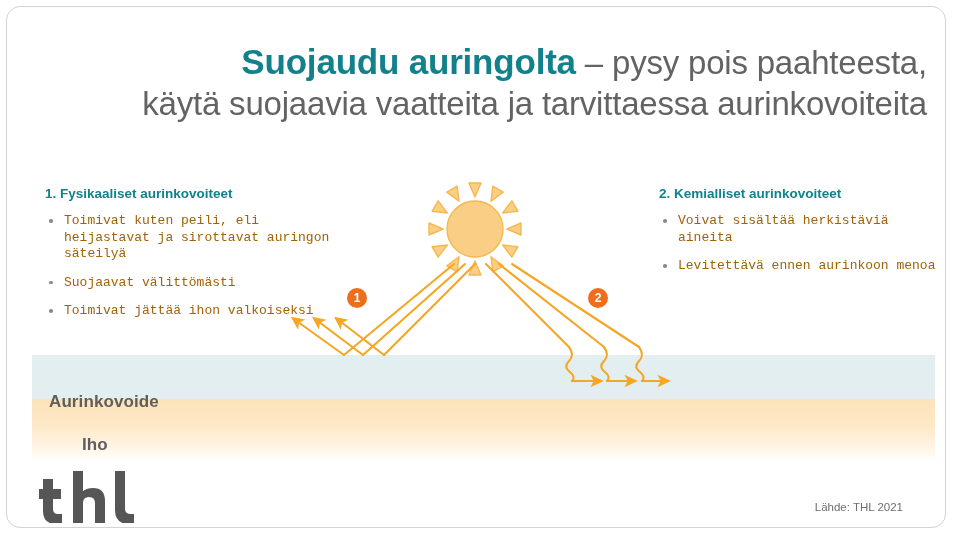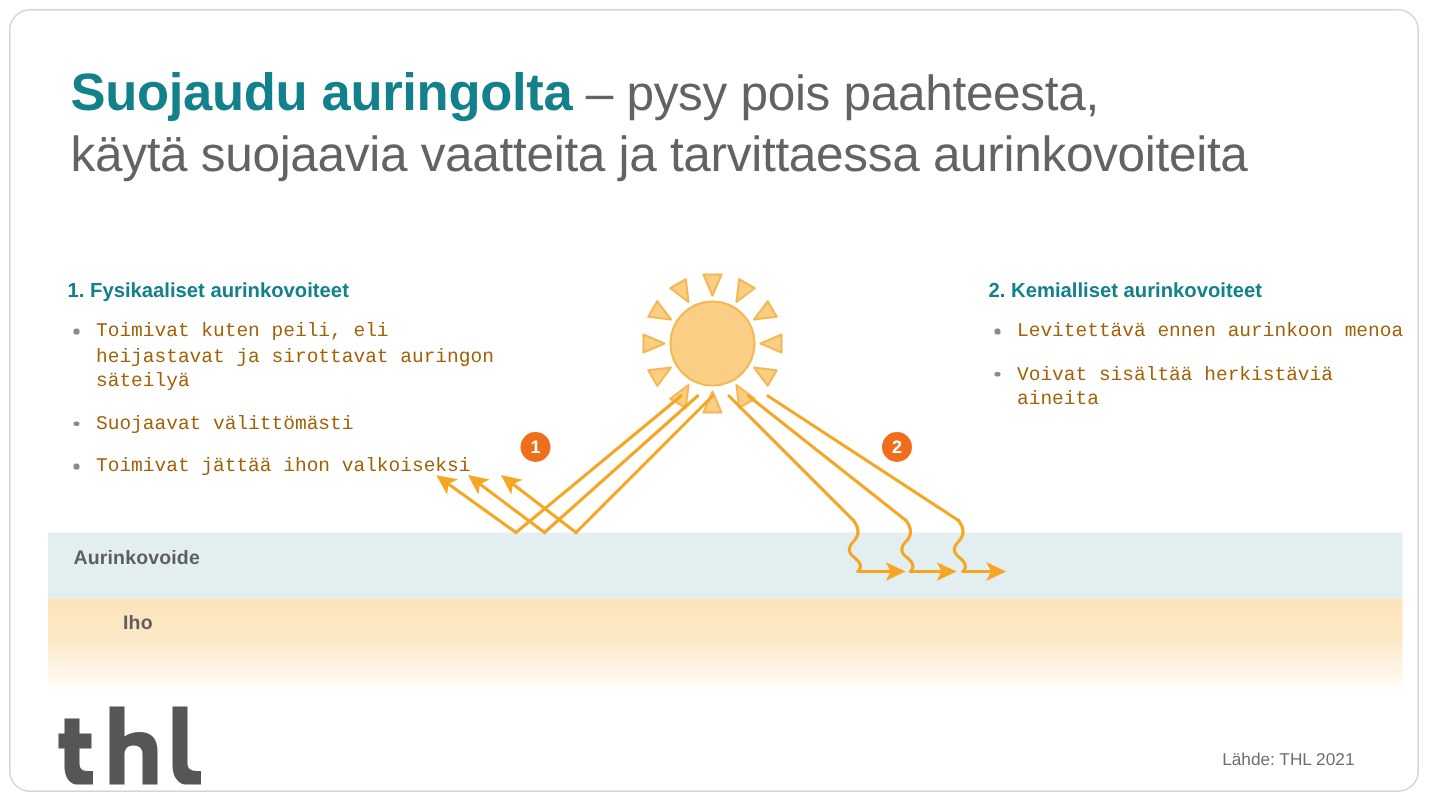--- a/index.html
+++ b/index.html
@@ -40,20 +40,21 @@
     border-radius: 13px;
     overflow: hidden;
   }
 
   
   .title-block {
     position: absolute;
     left: 40px;
     top: 34px;
     width: 880px;
+    text-align: right;
   }
   .title-line {
     font-size: 33px;
     line-height: 41px;
     color: #636363;
     font-weight: 400;
     letter-spacing: -0.2px;
     white-space: nowrap;
   }
   .title-strong {
@@ -112,23 +113,24 @@
   }
   .band-skin {
     top: 392px;
     height: 62px;
     background: linear-gradient(to bottom, #fce3ba 0%, #fde8c6 42%, #fff9ef 88%, #ffffff 100%);
   }
   .band-label {
     position: absolute;
     left: 42px;
     font-weight: 700;
-    font-size: 13px;
+    font-size: 17px;
     color: #5e5e5e;
     letter-spacing: 0.1px;
+    margin-top: 28px;
   }
   .label-cream { top: 357px; }
   .label-skin  { top: 400px; padding-left: 33px; }
 
   
   .art {
     position: absolute;
     left: 0;
     top: 0;
     width: 960px;
@@ -189,22 +191,22 @@
       <ul class="bullets">
         <li class="bullet">Toimivat kuten peili, eli heijastavat ja sirottavat auringon säteilyä</li>
         <li class="bullet">Suojaavat välittömästi</li>
         <li class="bullet">Toimivat jättää ihon valkoiseksi</li>
       </ul>
     </div>
 
     <div class="col col-right">
       <div class="col-head">2. Kemialliset aurinkovoiteet</div>
       <ul class="bullets">
+        <li class="bullet">Voivat sisältää herkistäviä aineita</li>
         <li class="bullet">Levitettävä ennen aurinkoon menoa</li>
-        <li class="bullet">Voivat sisältää herkistäviä aineita</li>
       </ul>
     </div>
 
     <div class="band band-cream"></div>
     <div class="band band-skin"></div>
     <div class="band-label label-cream">Aurinkovoide</div>
     <div class="band-label label-skin">Iho</div>
 
     <svg class="art" viewBox="0 0 960 540">
       <defs>

